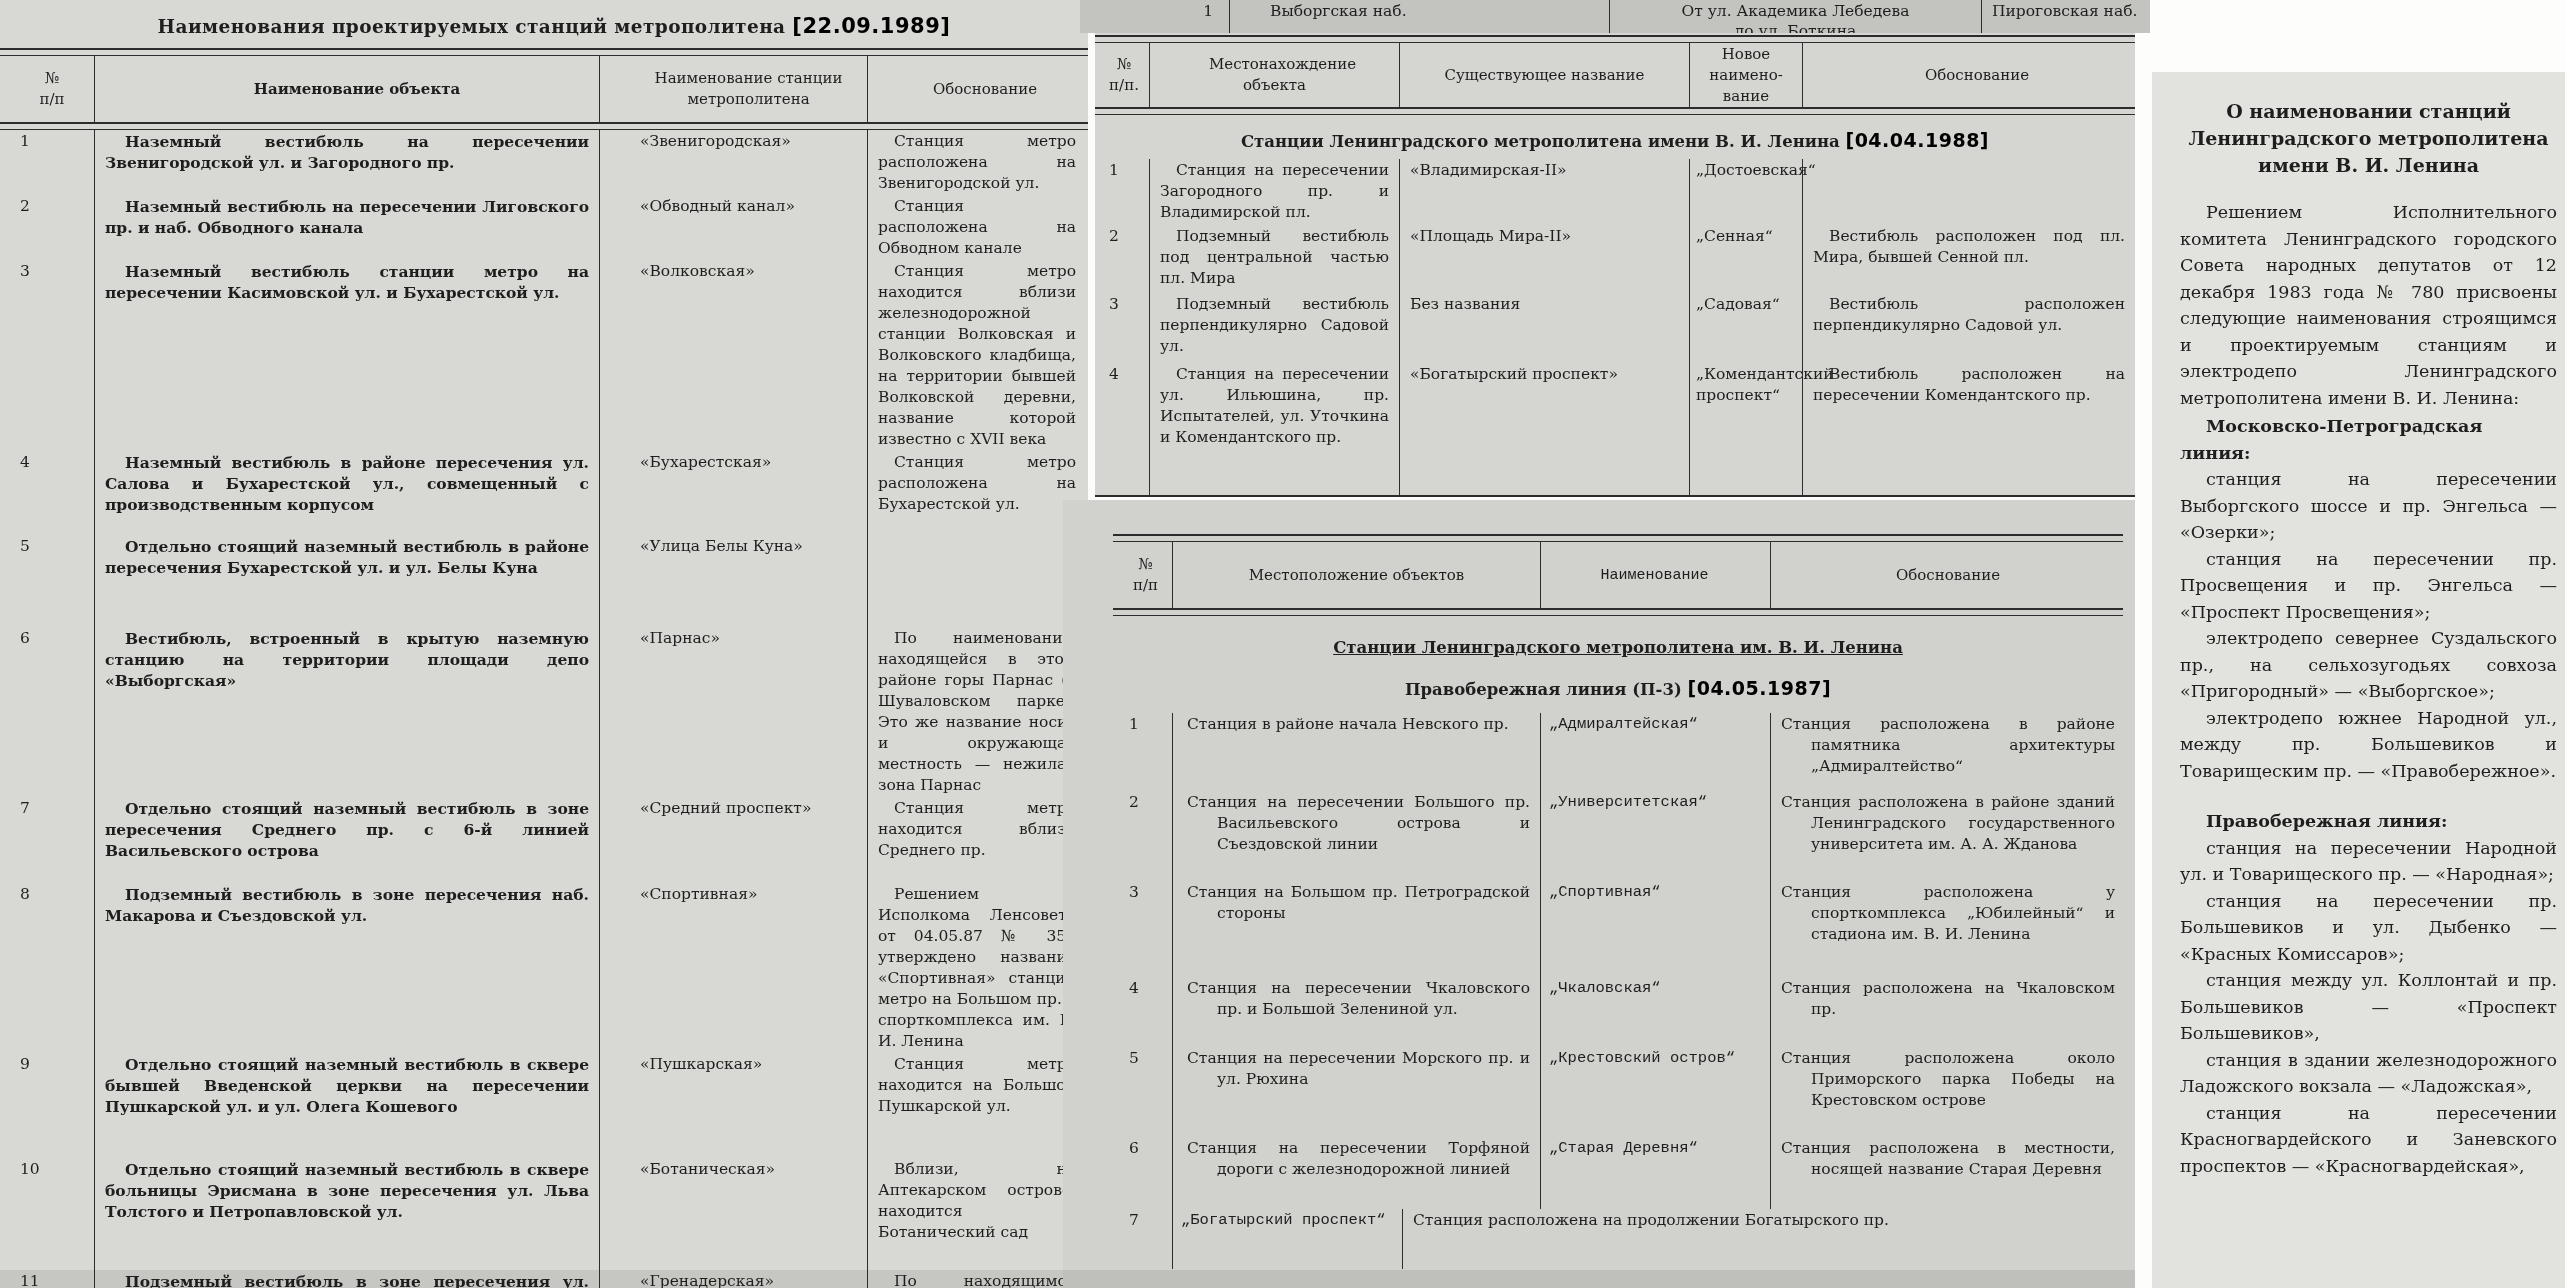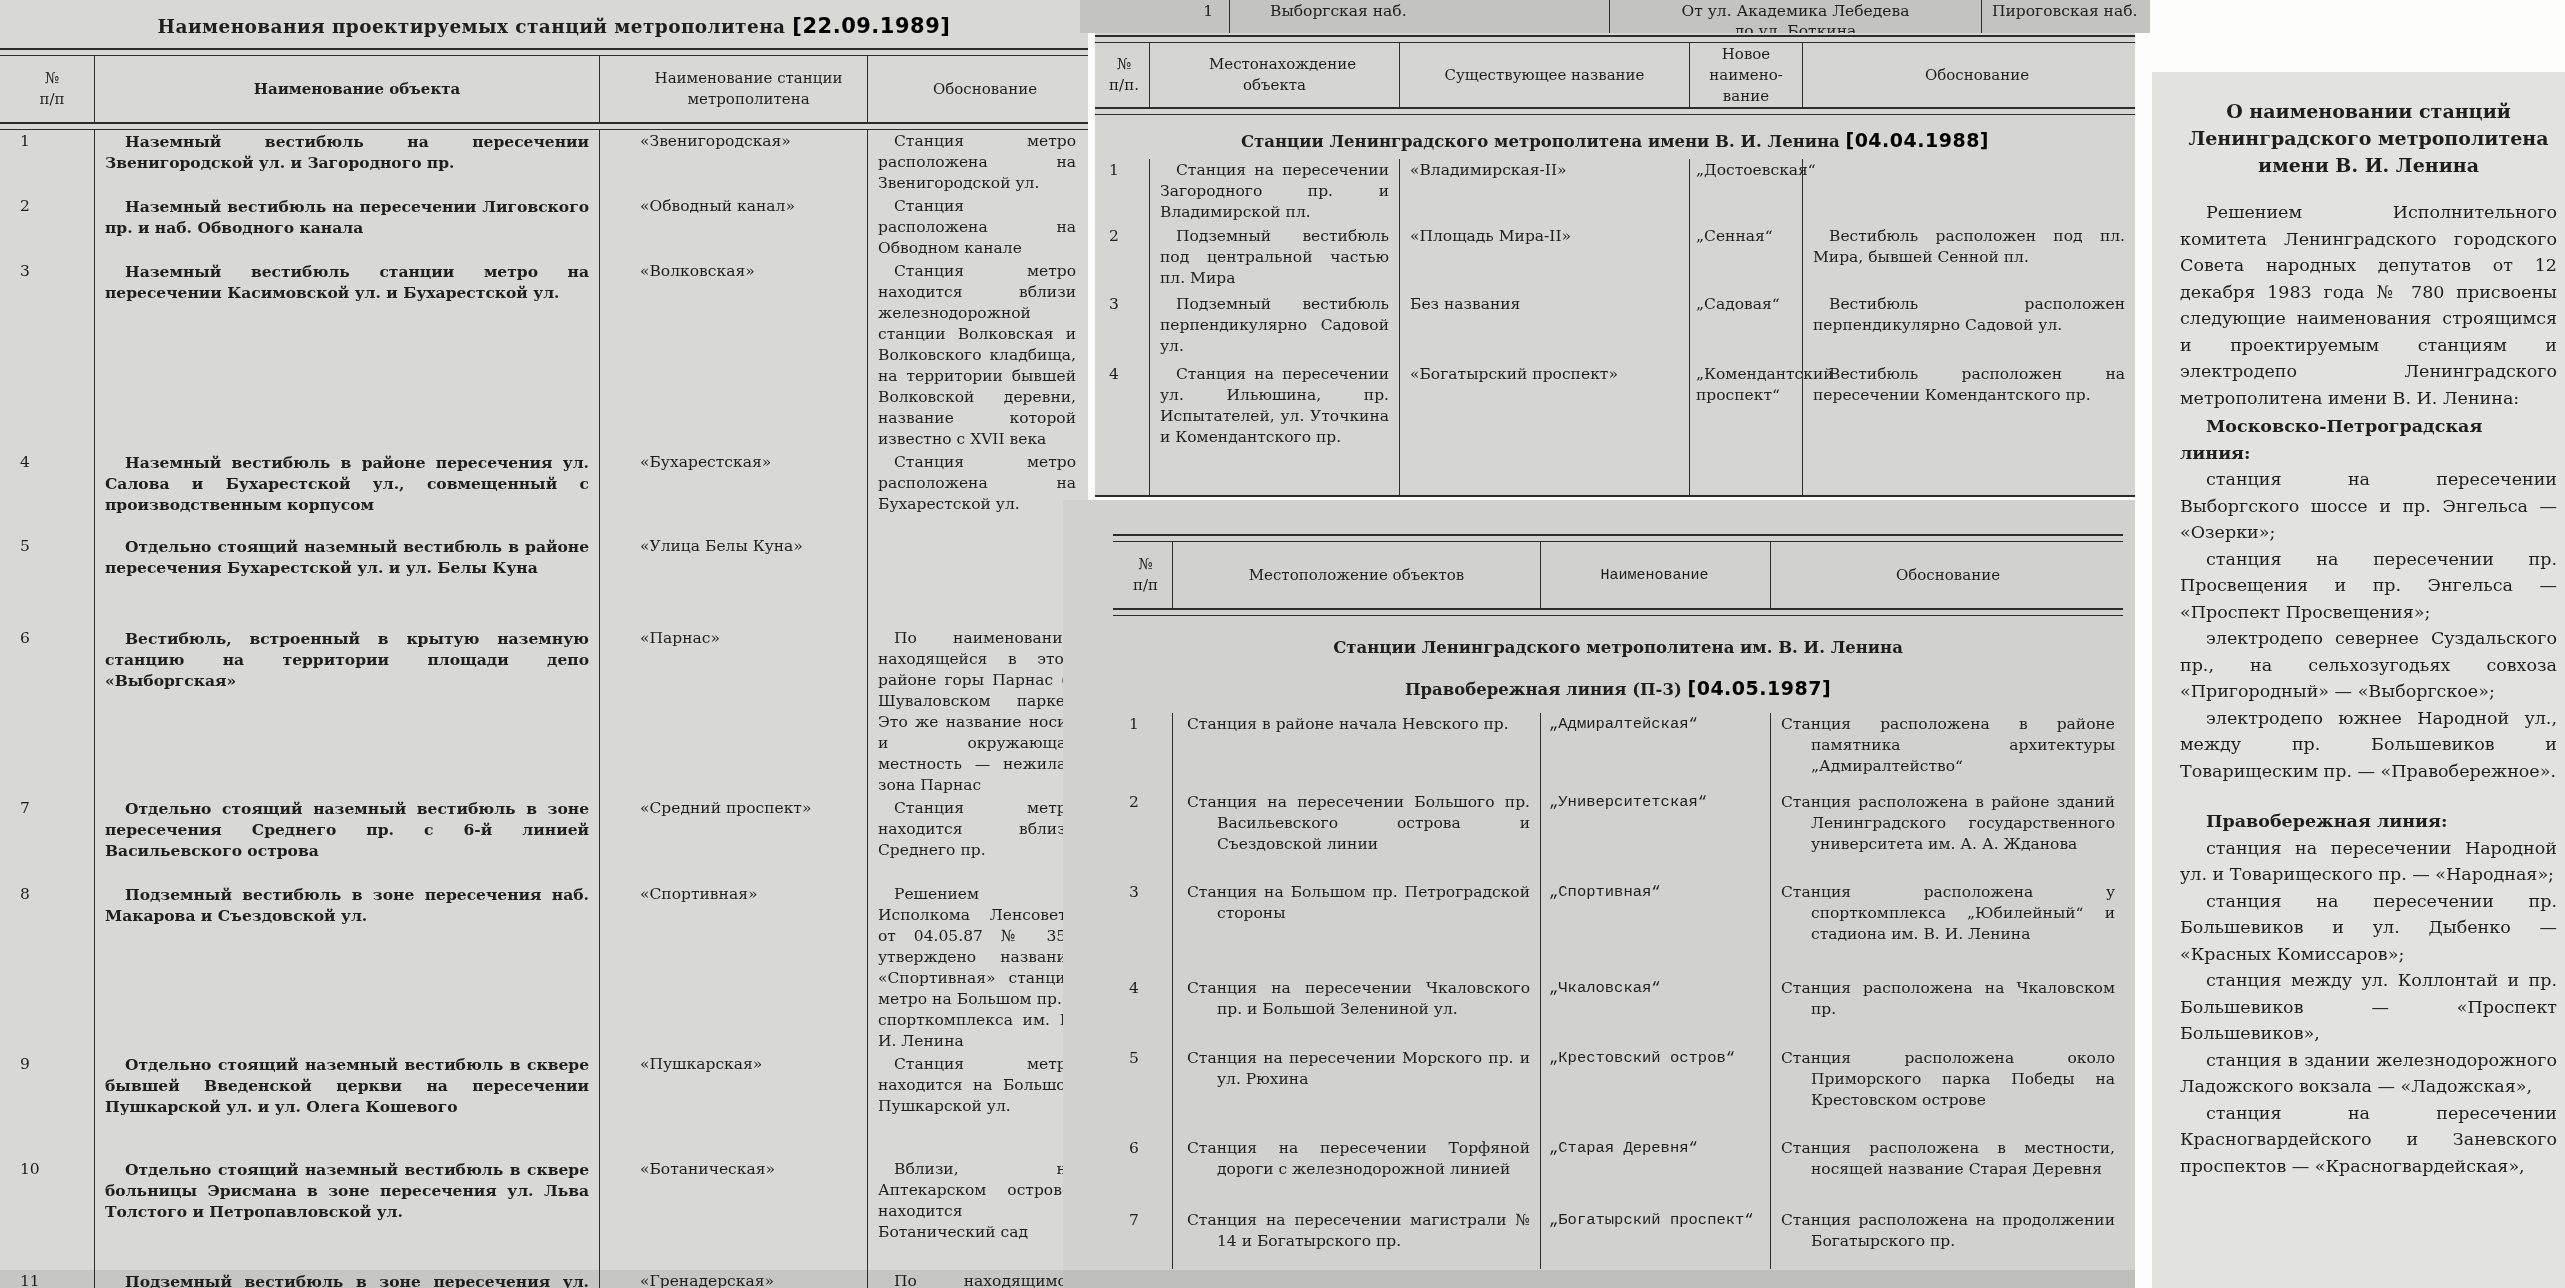--- a/index.html
+++ b/index.html
@@ -51,21 +51,21 @@
   #t88-body > div:nth-of-type(1){min-height:66px;}
   #t88-body > div:nth-of-type(2){min-height:68px;}
   #t88-body > div:nth-of-type(3){min-height:70px;}
   #t88-body > div:nth-of-type(4){min-height:132px;}
   
   .t87-c1{width:60px;padding-left:16px;}
   .t87-c2{width:368px;text-align:justify;padding-left:44px;text-indent:-30px;}
   .t87-c3{width:230px;padding-left:8px;font-family:Liberation Mono, monospace;}
   .t87-c4{flex:1;text-align:justify;padding-left:40px;text-indent:-30px;padding-right:8px;}
   #sheet-1987 .thead{height:66px;}
-  #t87-title1{margin-top:22px;margin-bottom:0;}
+  #t87-title1{margin-top:22px;margin-bottom:0;text-decoration:underline;}
   #t87-title2{margin-top:20px;margin-bottom:14px;}
   #t87-body > div:nth-of-type(1){min-height:78px;}
   #t87-body > div:nth-of-type(2){min-height:90px;}
   #t87-body > div:nth-of-type(3){min-height:96px;}
   #t87-body > div:nth-of-type(4){min-height:70px;}
   #t87-body > div:nth-of-type(5){min-height:90px;}
   #t87-body > div:nth-of-type(6){min-height:72px;}
   #t87-body > div:nth-of-type(7){min-height:60px;}
   #mid-bottom-strip{position:absolute;left:3px;top:1270px;width:1072px;height:18px;background:#bfbfbb;}
   
@@ -294,21 +294,20 @@
 
         <div class="trow">
           <div class="cell t87-c1 vline">6</div>
           <div class="cell t87-c2 vline">Станция на пересечении Торфяной дороги с железнодорожной линией</div>
           <div class="cell t87-c3 vline">„Старая Деревня“</div>
           <div class="cell t87-c4">Станция расположена в местности, носящей название Старая Деревня</div>
         </div>
 
         <div class="trow">
           <div class="cell t87-c1 vline">7</div>
-          <div class="cell t87-c2 vline">Станция на пересечении магистрали № 14 и Богатырского пр.</div>
           <div class="cell t87-c3 vline">„Богатырский проспект“</div>
           <div class="cell t87-c4">Станция расположена на продолжении Богатырского пр.</div>
         </div>
       </div>
   </div>
 
   <div id="mid-bottom-strip"></div>
 </div>
 
 <div class="panel" id="right-sheet">

